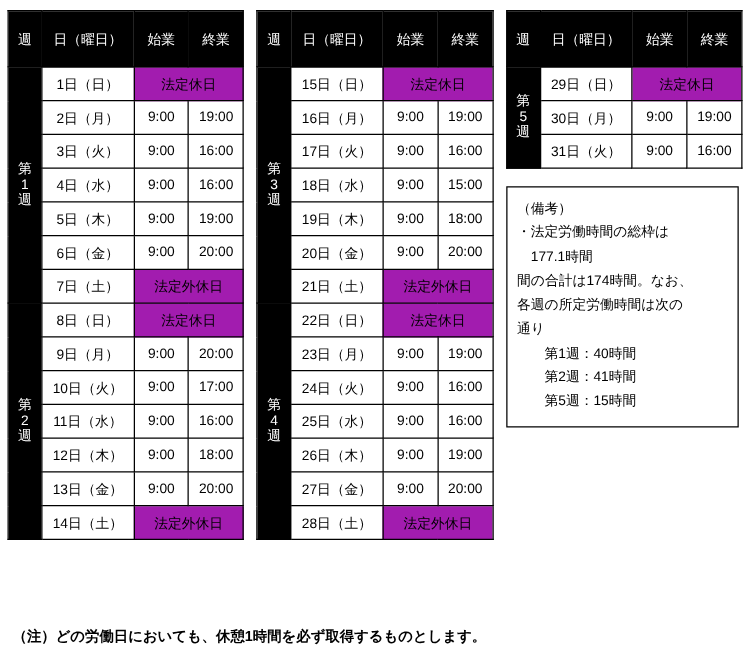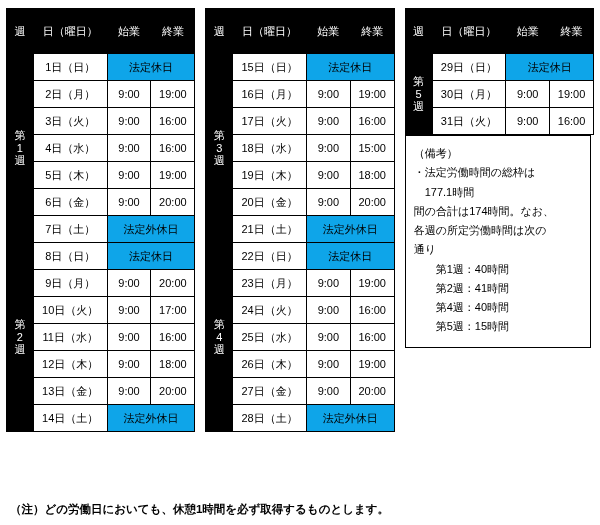--- a/index.html
+++ b/index.html
@@ -83,27 +83,27 @@
   td.daycell {
     text-align: center;
     font-size: 11px;
   }
 
   td.timecell {
     font-size: 11px;
   }
 
   td.holiday {
-    background: #0ea5e9;
+    background: #a21caf;
     font-size: 11px;
   }
 
   
   .remarks {
-    margin-top: 0;
+    margin-top: 14px;
     border: 1px solid #000000;
     width: 186px;
     box-sizing: border-box;
     padding: 8px 8px 10px 8px;
     font-size: 11px;
     line-height: 1.75;
     background: #ffffff;
   }
   .remarks .r-line {
     display: block;
@@ -364,21 +364,20 @@
 
       <div class="remarks">
         <span class="r-line">（備考）</span>
         <span class="r-line">・法定労働時間の総枠は</span>
         <span class="r-line indent1">177.1時間</span>
         <span class="r-line">間の合計は174時間。なお、</span>
         <span class="r-line">各週の所定労働時間は次の</span>
         <span class="r-line">通り</span>
         <span class="r-line indent2">第1週：40時間</span>
         <span class="r-line indent2">第2週：41時間</span>
-        <span class="r-line indent2">第4週：40時間</span>
         <span class="r-line indent2">第5週：15時間</span>
       </div>
     </div>
 
   </div>
 
   <div class="footnote">（注）どの労働日においても、休憩1時間を必ず取得するものとします。</div>
 </div>
 
 </body></html>

